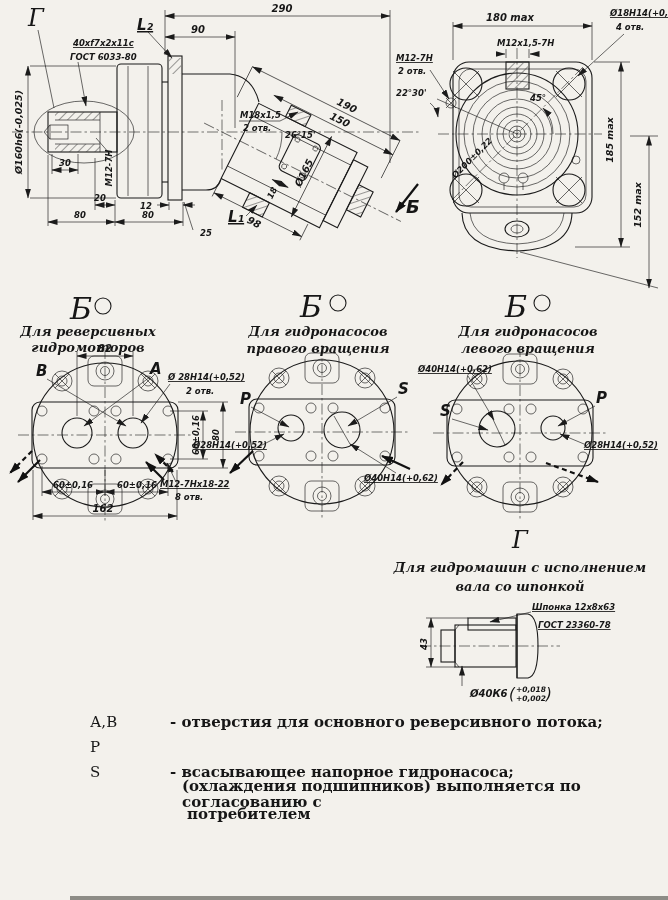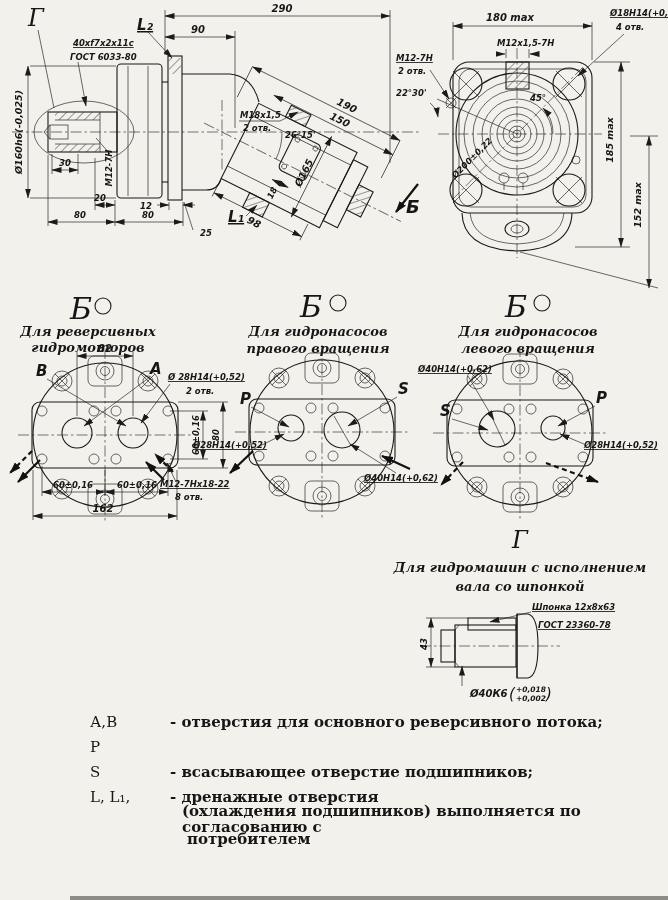--- a/index.html
+++ b/index.html
@@ -514,25 +514,21 @@
 <div class="legend">
   <div class="lg-r h25">
         <span class="lsym">А,В</span>
         <span class="ltxt">- отверстия для основного реверсивного потока;</span>
       </div>
   <div class="lg-r h25">
         <span class="lsym">Р</span>
       </div>
   <div class="lg-r h25">
         <span class="lsym">S</span>
-        <span class="ltxt">- всасывающее  отверстие подшипников;</span>
-      </div>
-  <div class="lg-r h25">
-        <span class="lsym">L, L₁,</span>
-        <span class="ltxt">- дренажные отверстия</span>
+        <span class="ltxt">- всасывающее  напорное гидронасоса;</span>
       </div>
   <div class="lg-r h20">
         <span class="lsym"></span>
         <span class="ltxt ind1">(охлаждения подшипников) выполняется по согласованию с</span>
       </div>
   <div class="lg-r h19">
         <span class="lsym"></span>
         <span class="ltxt ind2">потребителем</span>
       </div>
 </div>

